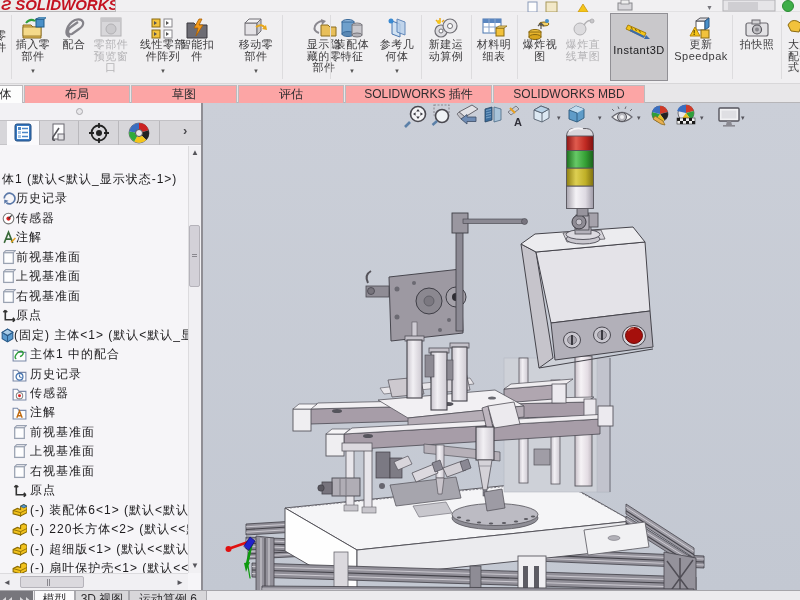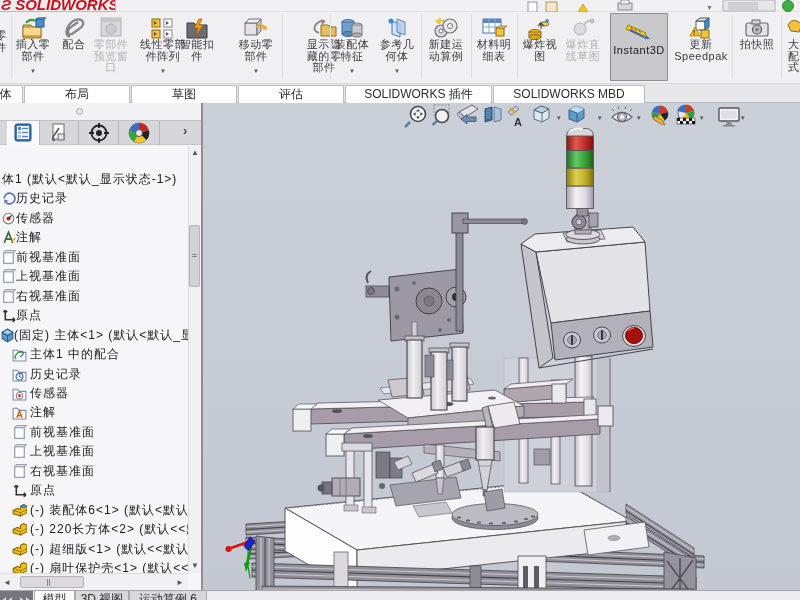--- a/index.html
+++ b/index.html
@@ -7,21 +7,21 @@
 #logo{left:0;top:0;width:116px;height:12px;background:#eceaeb;border-right:1px solid #b9b8ba;border-bottom:1px solid #b9b8ba;overflow:hidden;}
 #logo span{position:absolute;left:1px;top:-4px;font-size:15px;font-style:italic;font-weight:bold;color:#c41220;white-space:nowrap;}
 #ribbon{left:0;top:12px;width:800px;height:72px;background:#f0eff1;border-bottom:1px solid #d8d7d9;}
 .rb{position:absolute;top:0;height:71px;text-align:center;}
 .rb .ic{position:absolute;left:50%;transform:translateX(-50%);top:5px;}
 .rb .lb{position:absolute;left:50%;transform:translateX(-50%);top:27px;width:200px;font-size:11px;line-height:11.5px;color:#3b3a3c;letter-spacing:0.5px;}
 .rb .dd{position:absolute;left:50%;transform:translateX(-50%);top:56px;font-size:6px;color:#555;}
 .rb.dis .lb{color:#b4b3b6;}
 .sep{position:absolute;top:3px;width:1px;height:64px;background:#dddcde;}
 #tabbar{left:0;top:84px;width:800px;height:19px;background:#e8e7e9;border-bottom:1px solid #b6b5b8;}
-.tab{position:absolute;top:1px;height:18px;background:#ffffff;border:1px solid #bcbbbe;border-bottom:none;font-size:12px;color:#2e2d2f;text-align:center;line-height:17px;overflow:hidden;}
+.tab{position:absolute;top:1px;height:18px;background:#fca5a5;border:1px solid #bcbbbe;border-bottom:none;font-size:12px;color:#2e2d2f;text-align:center;line-height:17px;overflow:hidden;}
 .tab.act{background:#fdfdfd;}
 #panel{left:0;top:103px;width:202px;height:487px;background:#f6f5f8;}
 #phandle{left:0;top:103px;width:202px;height:17px;background:#f2f1f4;}
 #pcirc{left:76px;top:108px;width:7px;height:7px;border:1.5px solid #aaa9ad;border-radius:50%;background:#e8e7ea;}
 #ptabs{left:0;top:120px;width:202px;height:25px;background:#d7d6da;border-top:1px solid #c2c1c5;border-bottom:1px solid #c5c4c8;}
 .ptab{position:absolute;top:0;height:24px;border-right:1px solid #b9b8bc;}
 .ptab.act{background:#fbfafc;}
 #parrow{left:183px;top:123px;font-size:13px;color:#4a494d;font-weight:bold;}
 #tree{left:0;top:146px;width:188px;height:427px;overflow:hidden;}
 .tr{position:absolute;left:0;width:200px;height:19px;font-size:12px;color:#1c1b1d;white-space:nowrap;}

